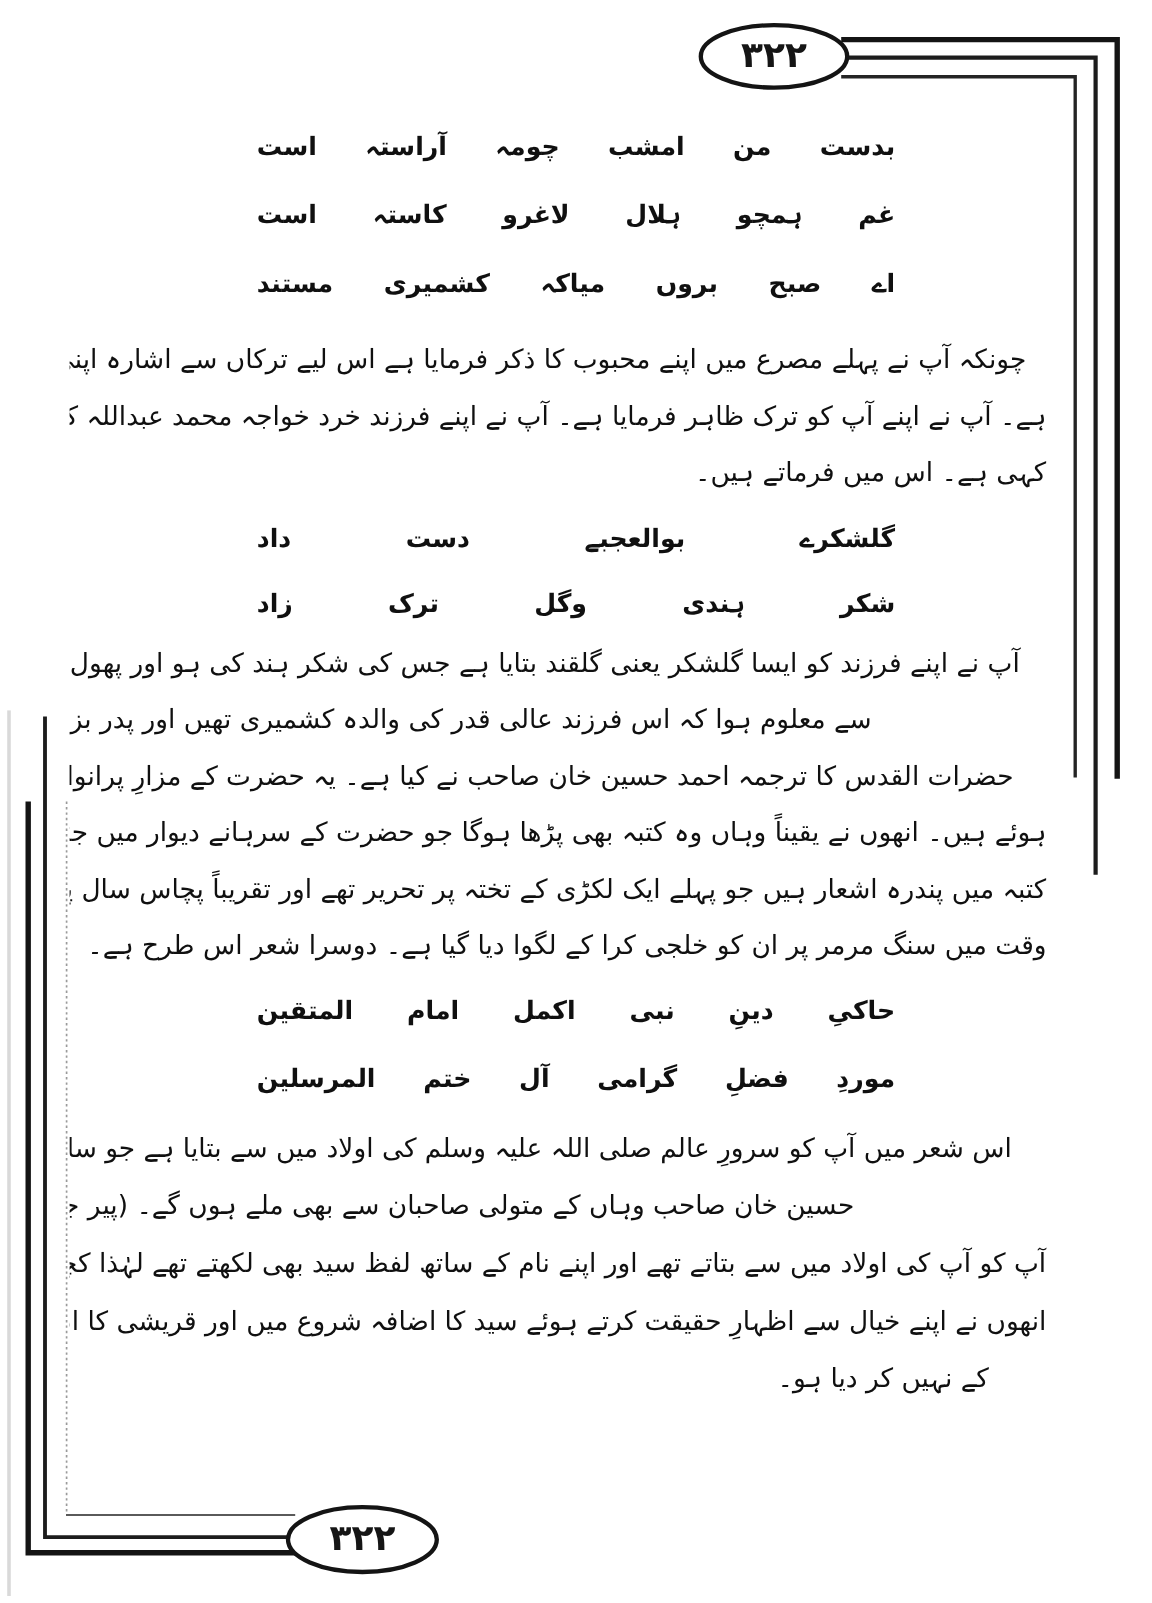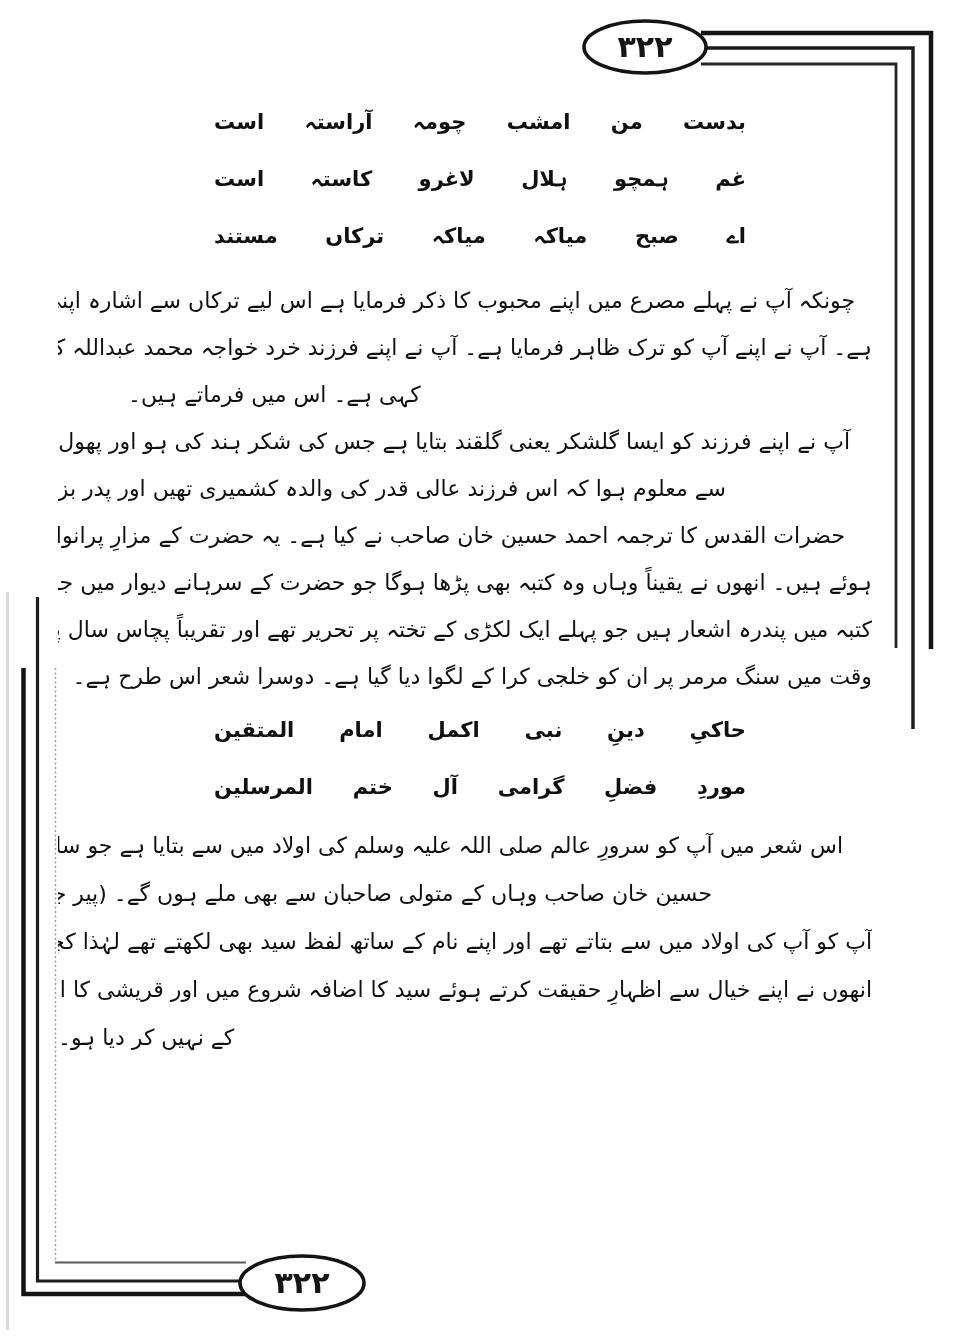--- a/index.html
+++ b/index.html
@@ -15,21 +15,21 @@
   .prose{padding:0 88px 0 58px;}
   .poem{width:532px;margin:0 auto;}
   .pml{font-size:21px;font-weight:bold;height:56px;line-height:56px;
        overflow:hidden;text-align:justify;text-align-last:justify;
        text-justify:inter-word;white-space:nowrap;}
   .pml.h54{height:54px;line-height:54px;}
   .pml.h57{height:57px;line-height:57px;}
   .pl{font-size:22px;height:47px;line-height:47px;overflow:hidden;}
   .pl.h48{height:48px;line-height:48px;}
   .j{text-align:justify;text-align-last:justify;text-justify:inter-word;white-space:nowrap;}
-  .c{text-align:left;white-space:nowrap;}
+  .c{text-align:right;white-space:nowrap;}
   
   .ind17{padding-right:17px;} .ind22{padding-right:22px;} .ind27{padding-right:27px;}
   .ind29l32{padding-right:29px;padding-left:32px;}
   .padL70{padding-left:70px;} .padR146{padding-right:146px;}
   .padL144{padding-left:144px;} .padR160{padding-right:160px;} .padR48{padding-right:48px;}
   .mt94{margin-top:94px;} .mt12{margin-top:12px;} .mt4{margin-top:4px;}
   .mt2{margin-top:2px;} .mt6{margin-top:6px;}
   .scan-streak{position:absolute;left:6px;top:592px;width:3px;height:738px;
                background:#b9b9b9;opacity:.55;}
 </style>
@@ -56,29 +56,33 @@
   <div class="scan-streak"></div>
 
   <div class="pagenum top">۳۲۲</div>
   <div class="pagenum bottom">۳۲۲</div>
 
   <div class="content">
 
     <div class="poem mt94">
       <div class="pml h57">بدست من امشب چومہ آراستہ است</div>
       <div class="pml h57">غم ہمچو ہلال لاغرو کاستہ است</div>
-      <div class="pml h57">اے صبح میاکہ میاکہ ترکاں مستند</div>
+      <div class="pml h57">اے صبح بروں میاکہ کشمیری مستند</div>
     </div>
 
     <div class="prose mt12">
       <div class="pl j ind17">چونکہ آپ نے پہلے مصرع میں اپنے محبوب کا ذکر فرمایا ہے اس لیے ترکاں سے اشارہ اپنی طرف کیا</div>
       <div class="pl j">ہے۔ آپ نے اپنے آپ کو ترک ظاہر فرمایا ہے۔ آپ نے اپنے فرزند خرد خواجہ محمد عبداللہ کی تاریخ ولادت</div>
       <div class="pl c padL70">کہی ہے۔ اس میں فرماتے ہیں۔</div>
     </div>
 
+    <div class="poem mt4">
+      <div class="pml h54">گلشکرے بوالعجبے دست داد</div>
+      <div class="pml h54">شکر ہندی وگل ترک زاد</div>
+    </div>
 
     <div class="prose">
       <div class="pl j ind22">آپ نے اپنے فرزند کو ایسا گلشکر یعنی گلقند بتایا ہے جس کی شکر ہند کی ہو اور پھول ترک کا ہو۔ اس</div>
       <div class="pl j padR146">سے معلوم ہوا کہ اس فرزند عالی قدر کی والدہ کشمیری تھیں اور پدر بزرگوار ترک ہیں۔</div>
     </div>
 
     <div class="prose">
       <div class="pl j ind27">حضرات القدس کا ترجمہ احمد حسین خان صاحب نے کیا ہے۔ یہ حضرت کے مزارِ پرانوار پر بارہا حاضر</div>
       <div class="pl j">ہوئے ہیں۔ انھوں نے یقیناً وہاں وہ کتبہ بھی پڑھا ہوگا جو حضرت کے سرہانے دیوار میں جڑا ہوا ہے۔ اس</div>
       <div class="pl j">کتبہ میں پندرہ اشعار ہیں جو پہلے ایک لکڑی کے تختہ پر تحریر تھے اور تقریباً پچاس سال پہلے پیر جی مظفر علی کے</div>

